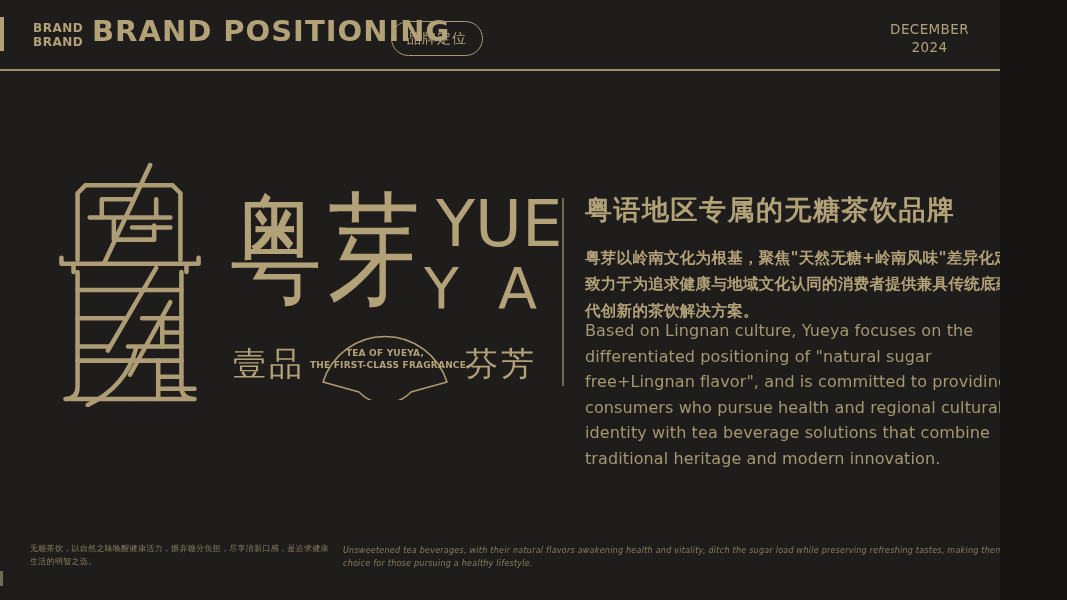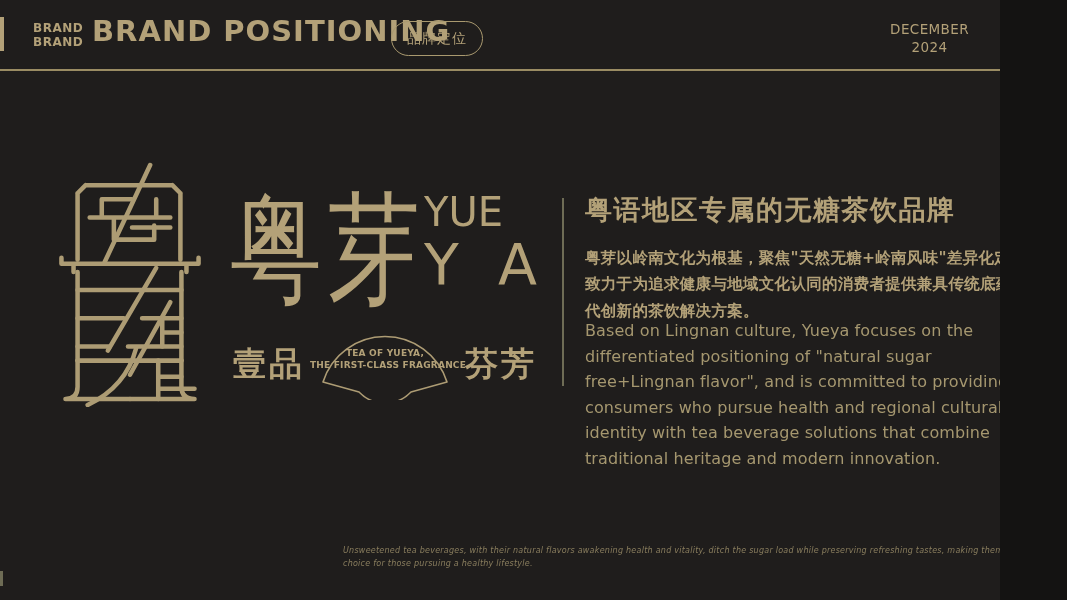--- a/index.html
+++ b/index.html
@@ -18,26 +18,26 @@
          padding:8px 15px;font-size:14px;letter-spacing:1px;line-height:1.2;}
   .date{position:absolute;right:31px;top:21px;text-align:center;font-size:13.5px;
         line-height:1.3;letter-spacing:.4px;}
   .header-rule{position:absolute;left:0;top:69px;width:1067px;height:2px;background:#9a8c63;}
   
   .seal{position:absolute;left:58px;top:161px;}
   .wordmark-cn{position:absolute;left:230px;top:189px;font-size:92px;line-height:1;
                letter-spacing:6px;font-weight:500;transform:scaleY(1.32);transform-origin:top left;
                white-space:nowrap;}
   .wordmark-en{position:absolute;left:424px;top:192px;width:113px;}
-  .wordmark-en .l1{font-size:40px;line-height:1;font-weight:500;letter-spacing:0px;}
+  .wordmark-en .l1{font-size:64px;line-height:1;font-weight:500;letter-spacing:0px;margin-left:12px;}
   .wordmark-en .l2{display:flex;justify-content:space-between;font-size:57px;line-height:1;
                    font-weight:500;margin-top:5px;}
   .tagline{position:absolute;left:233px;top:334px;width:304px;display:flex;
            align-items:center;justify-content:space-between;}
-  .tagline .cn{font-size:33px;font-weight:700;letter-spacing:3px;white-space:nowrap;}
+  .tagline .cn{font-size:33px;font-weight:400;letter-spacing:3px;white-space:nowrap;}
   .fanwrap{position:relative;width:150px;height:60px;}
   .fanwrap svg{position:absolute;left:5px;top:0;}
   .fan-caption{position:absolute;left:0;top:13px;width:150px;text-align:center;
                font-size:9px;line-height:1.35;letter-spacing:.2px;white-space:nowrap;
                font-weight:600;color:#b3a178;}
   
   .v-divider{position:absolute;left:562px;top:198px;width:1.5px;height:188px;background:#6e6c55;}
   .pos-heading{position:absolute;left:585px;top:192px;font-size:27px;font-weight:bold;
                letter-spacing:1.5px;white-space:nowrap;}
   .pos-cn{position:absolute;left:585px;top:245px;width:462px;font-size:15.5px;font-weight:600;
@@ -116,16 +116,17 @@
       </div>
     </div>
     <div class="cn">芬芳</div>
   </div>
 
   <div class="v-divider"></div>
   <div class="pos-heading">粤语地区专属的无糖茶饮品牌</div>
   <div class="pos-cn">粤芽以岭南文化为根基，聚焦"天然无糖+岭南风味"差异化定位，致力于为追求健康与地域文化认同的消费者提供兼具传统底蕴与现代创新的茶饮解决方案。</div>
   <div class="pos-en">Based on Lingnan culture, Yueya focuses on the differentiated positioning of "natural sugar free+Lingnan flavor", and is committed to providing consumers who pursue health and regional cultural identity with tea beverage solutions that combine traditional heritage and modern innovation.</div>
 
+  <div class="foot-cn">无糖茶饮，以自然之味唤醒健康活力，摒弃糖分负担，尽享清新口感，是追求健康生活的明智之选。</div>
   <div class="foot-en">Unsweetened tea beverages, with their natural flavors awakening health and vitality, ditch the sugar load while preserving refreshing tastes, making them a wise choice for those pursuing a healthy lifestyle.</div>
   <div class="bottom-tick"></div>
 
 </div>
 
 </body></html>

